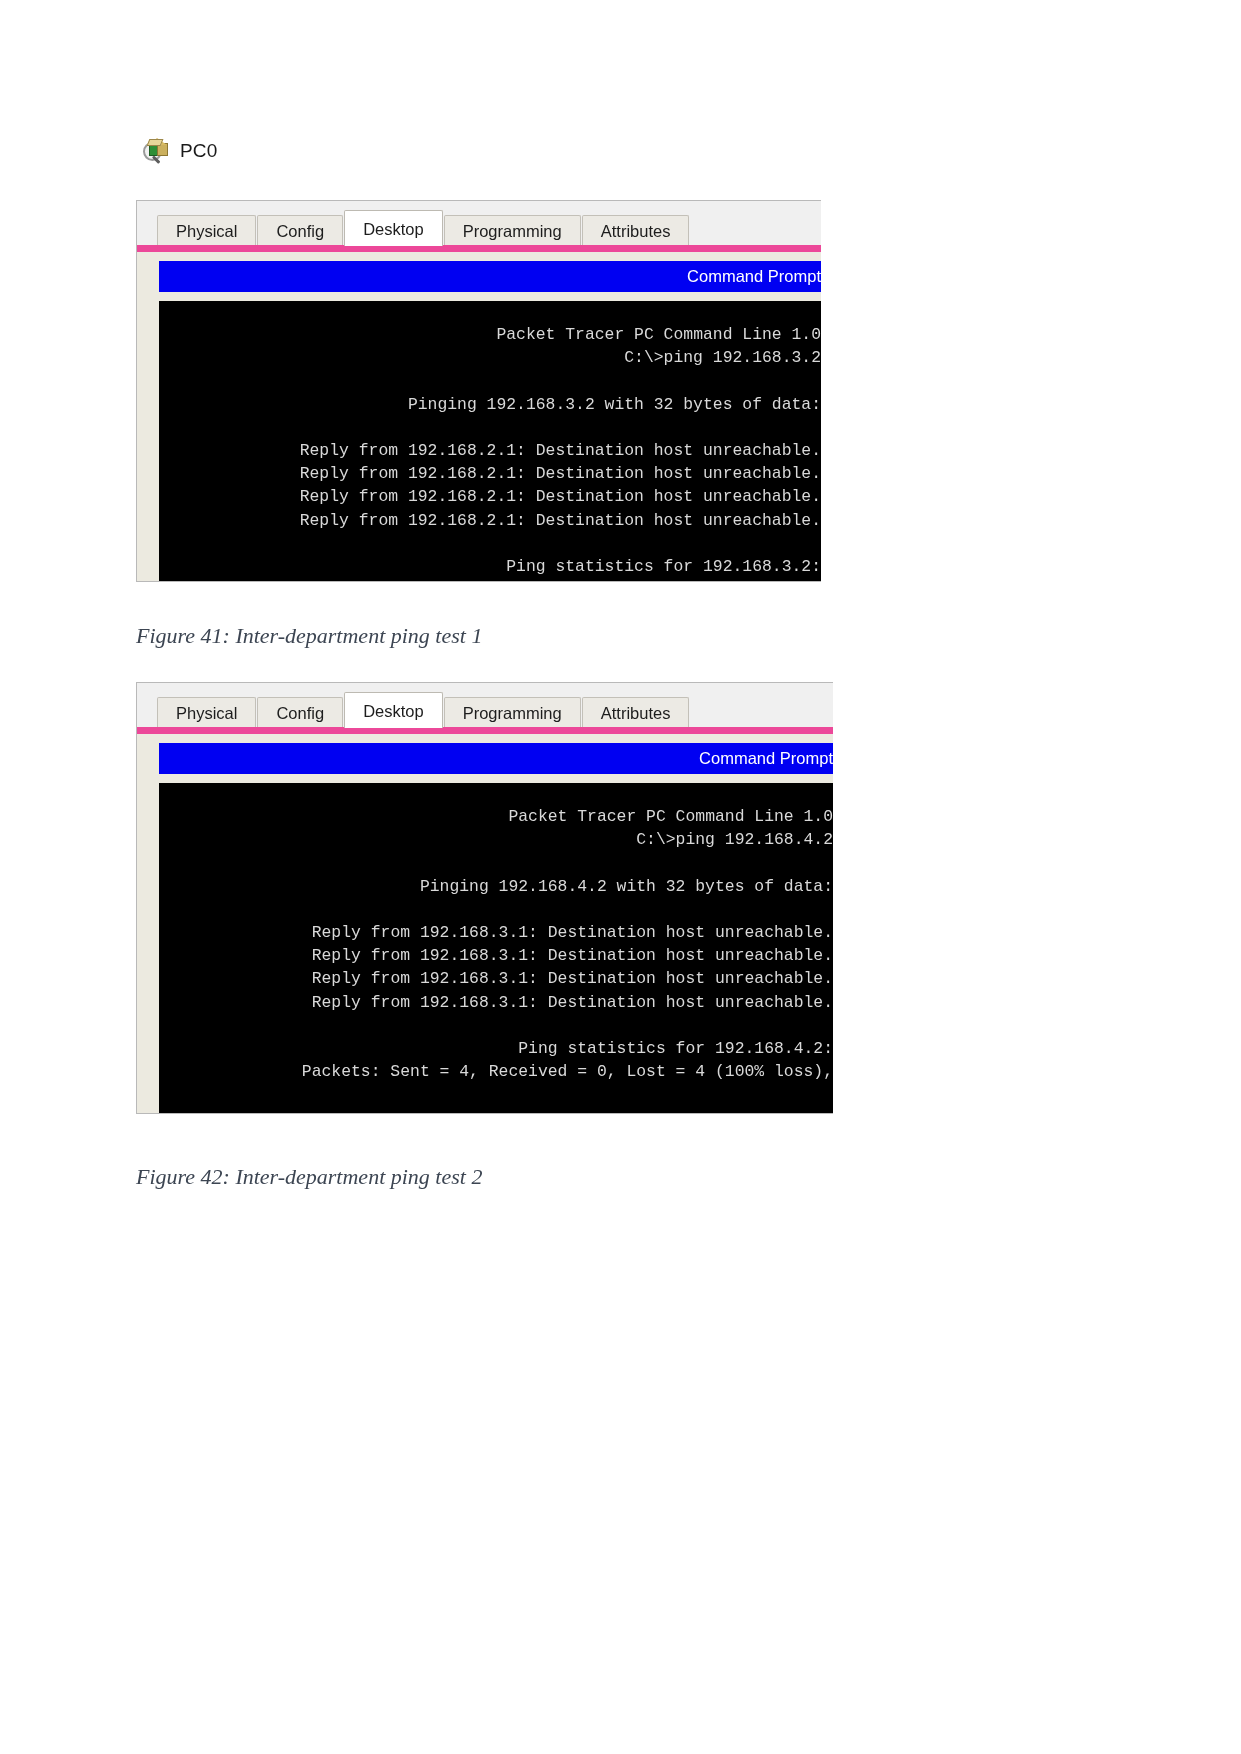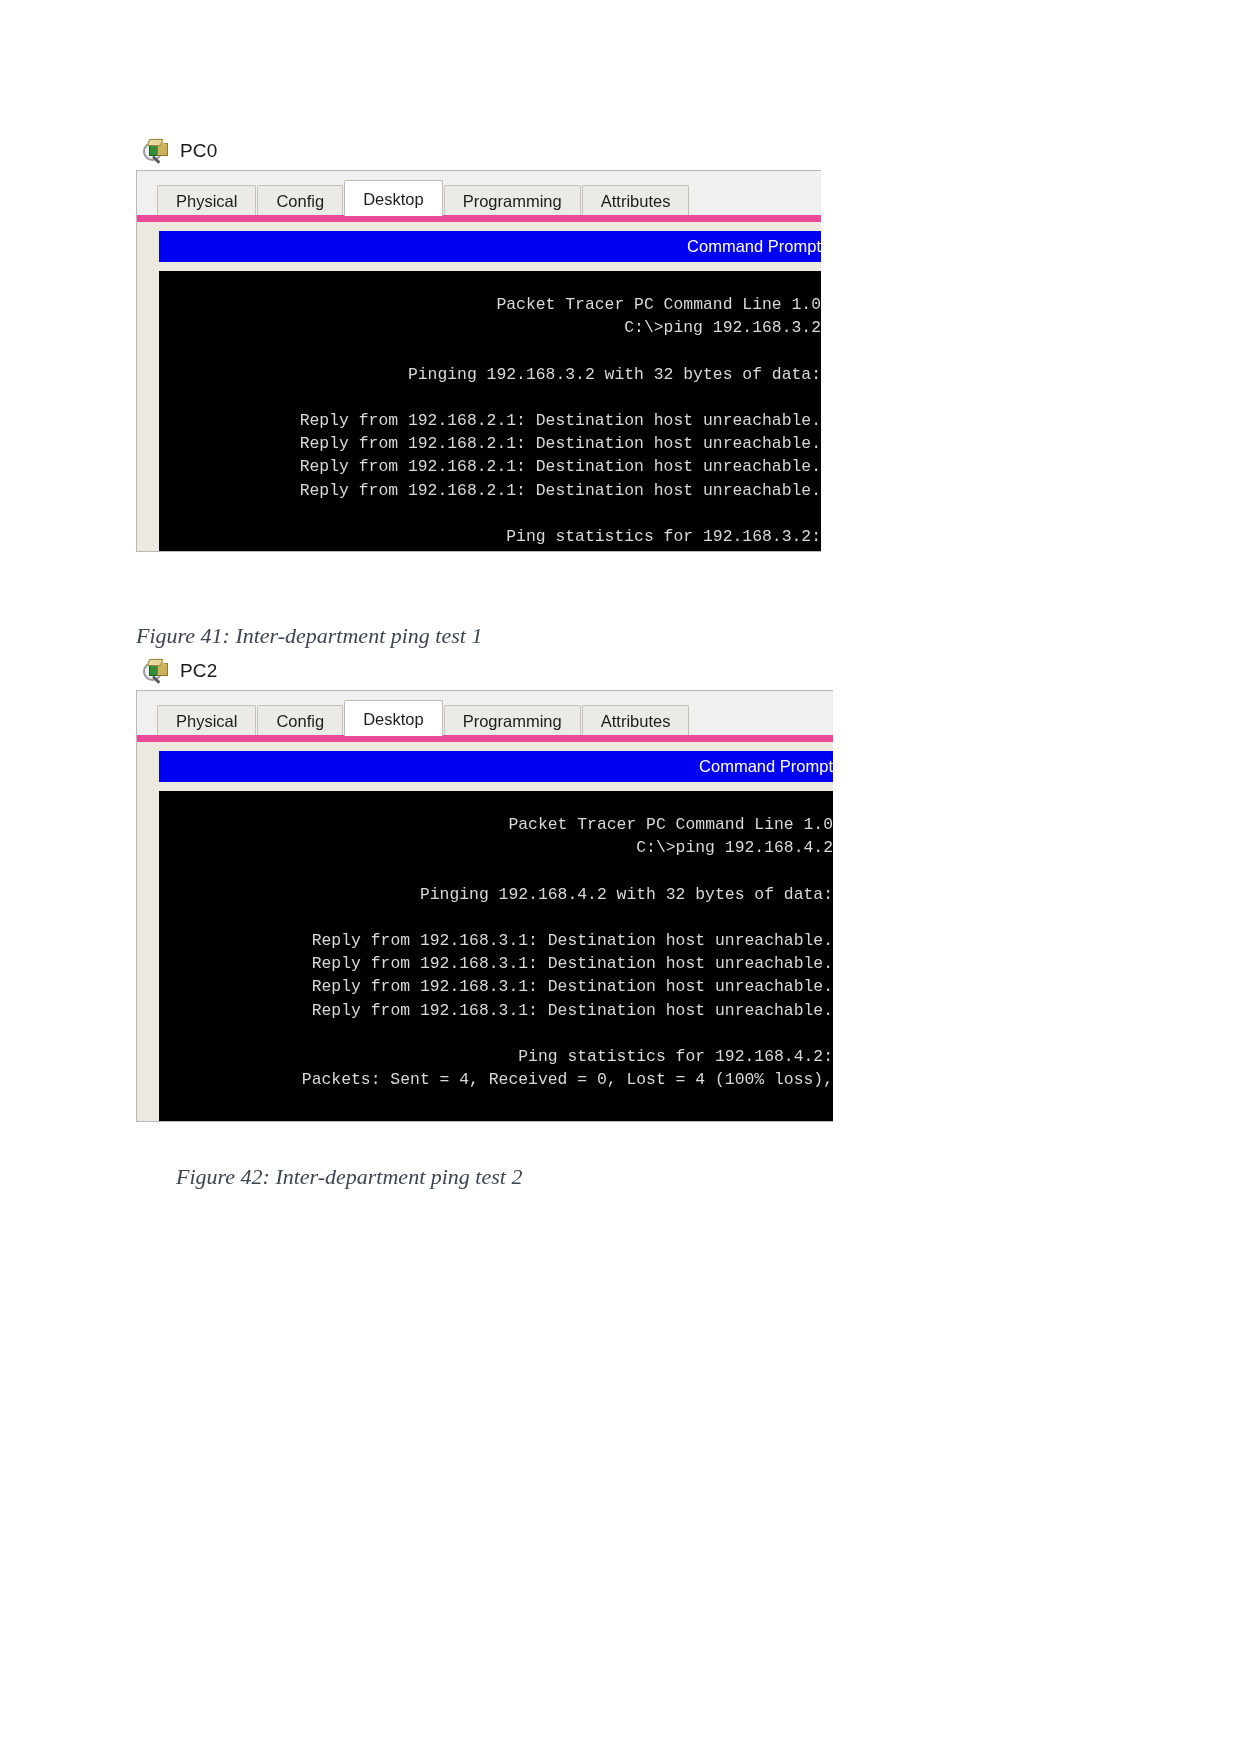--- a/index.html
+++ b/index.html
@@ -104,20 +104,21 @@
   }
 
   
   .pt-window {
     background: #15803d;
     border: 1px solid #b9b9b9;
     border-right: none;
     box-sizing: border-box;
     position: relative;
     overflow: hidden;
+    margin-top: 30px;
   }
   #window-1 { width: 685px; height: 382px; }
   #window-2 { width: 697px; height: 432px; }
 
   
   .tab-strip {
     display: flex;
     align-items: flex-end;
     height: 44px;
     padding: 12px 0 0 20px;
@@ -197,21 +198,21 @@
   
   .caption {
     position: absolute;
     font-family: "Liberation Serif", serif;
     font-style: italic;
     font-size: 22px;
     color: #3c4552;
     white-space: nowrap;
   }
   #caption-1 { left: 136px; top: 623px; }
-  #caption-2 { left: 136px; top: 1164px; margin-left: 40px; }
+  #caption-2 { left: 136px; top: 1164px; }
 </style>
 </head>
 <body>
 
 <div class="page">
 
   <div class="figure-block" id="figure-1">
 
     <div class="device-header">
       <span class="device-icon">
@@ -243,31 +244,20 @@
         </div>
       </div>
 
     </div>
   </div>
 
   <div class="caption" id="caption-1">Figure 41: Inter-department ping test 1</div>
 
   <div class="figure-block" id="figure-2">
 
-    <div class="device-header">
-      <span class="device-icon">
-        <span class="mag-lens"></span>
-        <span class="mag-handle"></span>
-        <span class="box-left"></span>
-        <span class="box-right"></span>
-        <span class="box-top"></span>
-        <span class="box-flap"></span>
-      </span>
-      <span class="device-name">PC2</span>
-    </div>
 
     <div class="pt-window" id="window-2">
 
       <div class="tab-strip">
         <div class="tab">Physical</div>
         <div class="tab">Config</div>
         <div class="tab active">Desktop</div>
         <div class="tab">Programming</div>
         <div class="tab">Attributes</div>
       </div>

